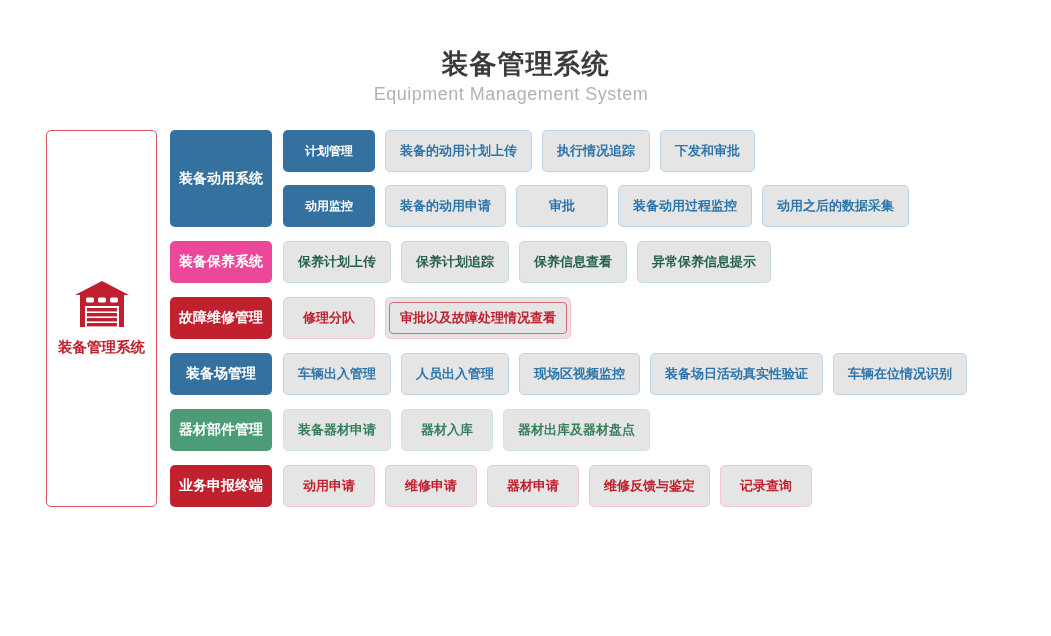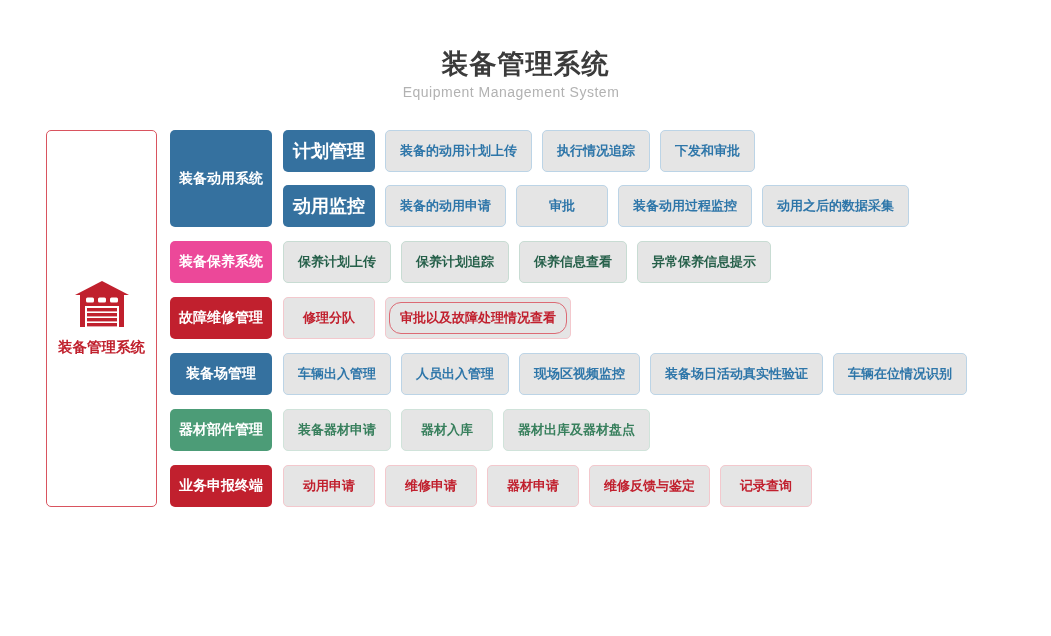--- a/index.html
+++ b/index.html
@@ -8,21 +8,21 @@
     font-family:"Liberation Sans","DejaVu Sans",sans-serif;
     position:relative;
   }
   .title {
     position:absolute; top:46px; left:0; width:1051px;
     text-align:center; font-size:27px; font-weight:bold; color:#3b3b3b;
     letter-spacing:1px;
   }
   .subtitle {
     position:absolute; top:84px; left:0; width:1022px;
-    text-align:center; font-size:14px; color:#b2b2b2; letter-spacing:0.5px;
+    text-align:center; font-size:18px; color:#b2b2b2; letter-spacing:0.5px;
   }
   .sidebar {
     position:absolute; left:46px; top:130px; width:111px; height:377px;
     border:1px solid #d9545f; border-radius:5px; background:#ffffff;
     display:flex; flex-direction:column; align-items:center; justify-content:center;
     box-sizing:border-box;
   }
   .sidebar .icon { margin-bottom:10px; line-height:0; }
   .sidebar .side-label { color:#c0202d; font-size:14.5px; font-weight:bold; }
   .groups {
@@ -33,32 +33,32 @@
   .rows { display:flex; flex-direction:column; gap:13px; }
   .row { display:flex; gap:10px; height:42px; }
   .category {
     width:102px; border-radius:5px; color:#ffffff;
     display:flex; align-items:center; justify-content:center;
     font-size:14px; font-weight:bold; text-align:center; flex:none;
   }
   .sub {
     width:92px; border-radius:5px; color:#ffffff; flex:none;
     display:flex; align-items:center; justify-content:center;
-    font-size:18px; font-weight:bold;
+    font-size:12px; font-weight:bold;
   }
   .leaf {
     min-width:92px; box-sizing:border-box; padding:0 14px;
     background:#e5e5e5; border:1px solid; border-radius:5px;
     display:flex; align-items:center; justify-content:center;
     font-size:13px; font-weight:bold; white-space:nowrap;
   }
   .leaf.nested { padding:3px; }
   .leaf.nested .inner {
     flex:1; height:calc(100% - 2px); box-sizing:border-box;
-    border:1px solid; border-radius:12px; padding:0 10px;
+    border:1px solid; border-radius:4px; padding:0 10px;
     display:flex; align-items:center; justify-content:center;
   }
   
   .theme-blue .category, .theme-blue .sub { background:#35719f; }
   .theme-blue .leaf { color:#2e76a9; border-color:#bcd4e6; }
   .theme-green-dark .category { background:#ec4899; }
   .theme-green-dark .leaf { color:#26604a; border-color:#c8dcd3; }
   .theme-red .category { background:#c1202e; }
   .theme-red .leaf { color:#c1202e; border-color:#f3c8cd; }
   .theme-red .leaf.nested .inner { border-color:#dc6a74; }

